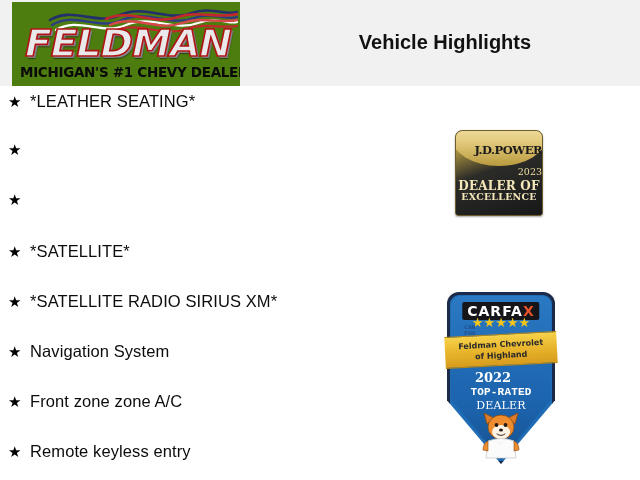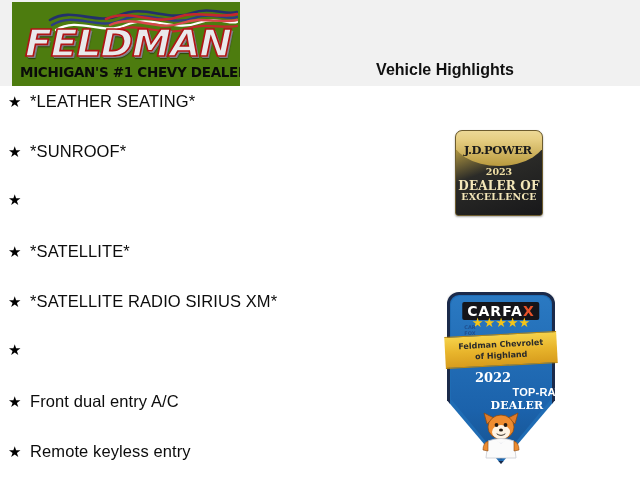--- a/index.html
+++ b/index.html
@@ -85,23 +85,22 @@
     white-space: nowrap;
   }
 
   .header-title {
     position: absolute;
     left: 300px; top: 31px;
     width: 290px;
     text-align: center;
     font-family: "Liberation Sans", sans-serif;
     font-weight: bold;
-    font-size: 16px;
+    font-size: 20px;
     color: #111111;
-    margin-top: 30px;
   }
 
   
   .features {
     position: absolute;
     left: 0; top: 92px;
     width: 430px;
     margin: 0;
     padding: 0;
     list-style: none;
@@ -149,36 +148,36 @@
   .jdp-gold-arc {
     position: absolute;
     left: -6%; top: -30%;
     width: 112%;
     height: 72%;
     border-radius: 0 0 60% 60%;
     background: linear-gradient(180deg,#fdf4cf 0%,#e7cf84 55%,#b99a3e 100%);
   }
   .jdp-brand {
     position: absolute;
-    left: 8px; top: 12px;
-    width: 100%;
-    text-align: left;
+    left: 0; top: 12px;
+    width: 100%;
+    text-align: right;
     font-family: "DejaVu Serif", serif;
     font-weight: bold;
     font-size: 11.5px;
     letter-spacing: -0.5px;
     color: #1a1a1a;
   }
   .jdp-year {
     position: absolute;
     left: 0; top: 35px;
     width: 100%;
-    text-align: center;
-    font-family: "DejaVu Serif", serif;
-    font-weight: bold;
+    text-align: right;
+    font-family: "DejaVu Serif", serif;
+    font-weight: normal;
     font-size: 9.5px;
     color: #f0dfa4;
   }
   .jdp-line1 {
     position: absolute;
     left: 0; top: 48px;
     width: 100%;
     text-align: center;
     font-family: "DejaVu Serif", serif;
     font-weight: bold;
@@ -317,34 +316,33 @@
     font-family: "DejaVu Serif", serif;
     font-weight: bold;
     font-size: 13px;
     color: #ffffff;
   }
   .cfx-top {
     position: absolute;
     left: 0; top: 94px;
     width: 108px;
     text-align: center;
-    font-family: Liberation Sans, sans-serif;
+    font-family: Liberation Mono, monospace;
     font-weight: bold;
     font-size: 11px;
     letter-spacing: 0.2px;
     color: #ffffff;
-    padding-left: 44px;
   }
   .cfx-dealer {
     position: absolute;
-    left: 16px; top: 107px;
+    left: 0; top: 107px;
     width: 108px;
     text-align: center;
     font-family: "DejaVu Serif", serif;
-    font-weight: bold;
+    font-weight: normal;
     font-size: 11px;
     letter-spacing: 0.2px;
     color: #ffffff;
   }
   .cfx-fox {
     position: absolute;
     left: 50%; top: 118px;
     transform: translateX(-50%);
     width: 46px;
     height: 50px;
@@ -386,39 +384,39 @@
     <div class="header-title">Vehicle Highlights</div>
   </div>
 
   <ul class="features">
     <li class="feature-item">
       <span class="bullet-star">★</span>
       <span class="feature-label">*LEATHER SEATING*</span>
     </li>
     <li class="feature-item">
       <span class="bullet-star">★</span>
-      <span class="feature-label">*SUNROOF*</span>
     </li>
     <li class="feature-item">
       <span class="bullet-star">★</span>
     </li>
     <li class="feature-item">
       <span class="bullet-star">★</span>
       <span class="feature-label">*SATELLITE*</span>
     </li>
     <li class="feature-item">
       <span class="bullet-star">★</span>
       <span class="feature-label">*SATELLITE RADIO SIRIUS XM*</span>
     </li>
     <li class="feature-item">
       <span class="bullet-star">★</span>
-    </li>
-    <li class="feature-item">
-      <span class="bullet-star">★</span>
-      <span class="feature-label">Front dual entry A/C</span>
+      <span class="feature-label">Navigation System</span>
+    </li>
+    <li class="feature-item">
+      <span class="bullet-star">★</span>
+      <span class="feature-label">Front zone zone A/C</span>
     </li>
     <li class="feature-item">
       <span class="bullet-star">★</span>
       <span class="feature-label">Remote keyless entry</span>
     </li>
   </ul>
 
   <div class="jdp-badge">
     <div class="jdp-plaque">
       <div class="jdp-gold-arc"></div>

